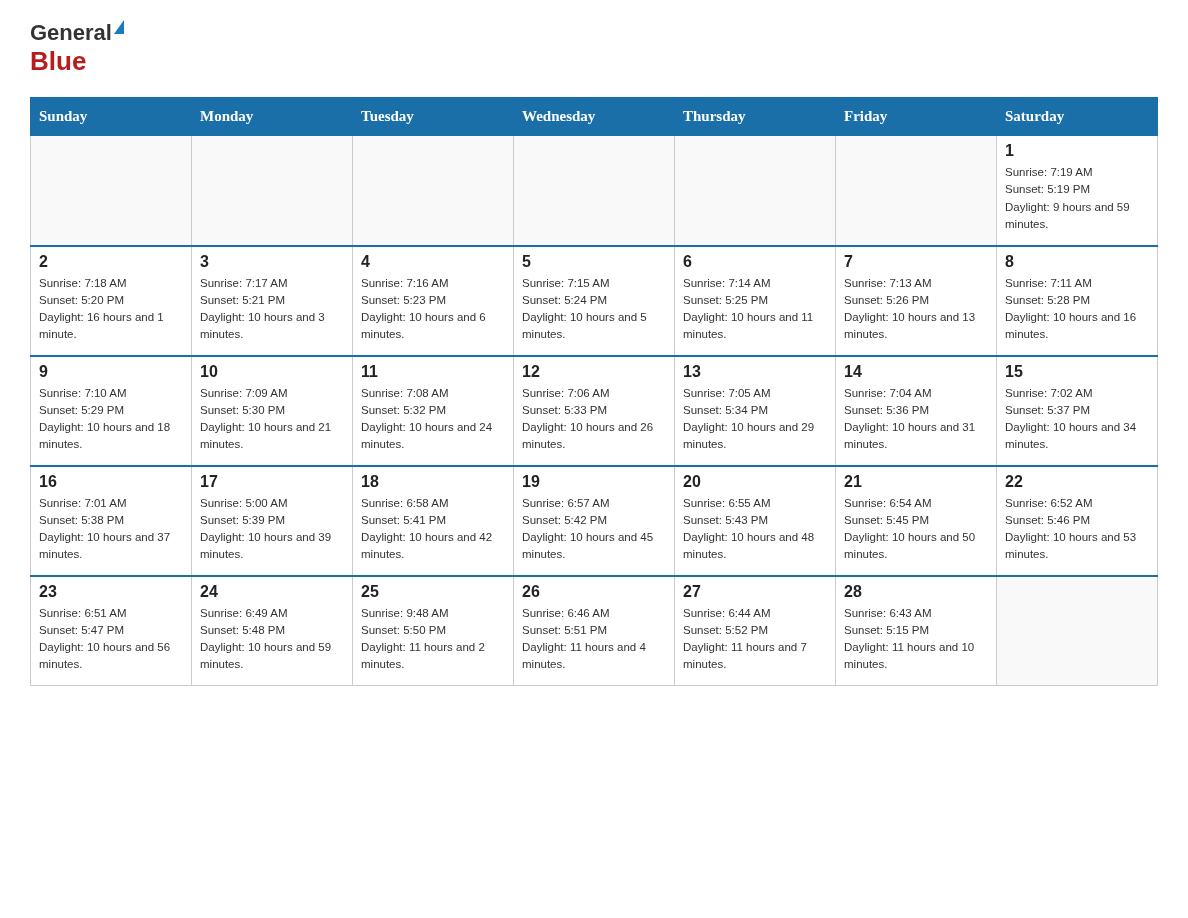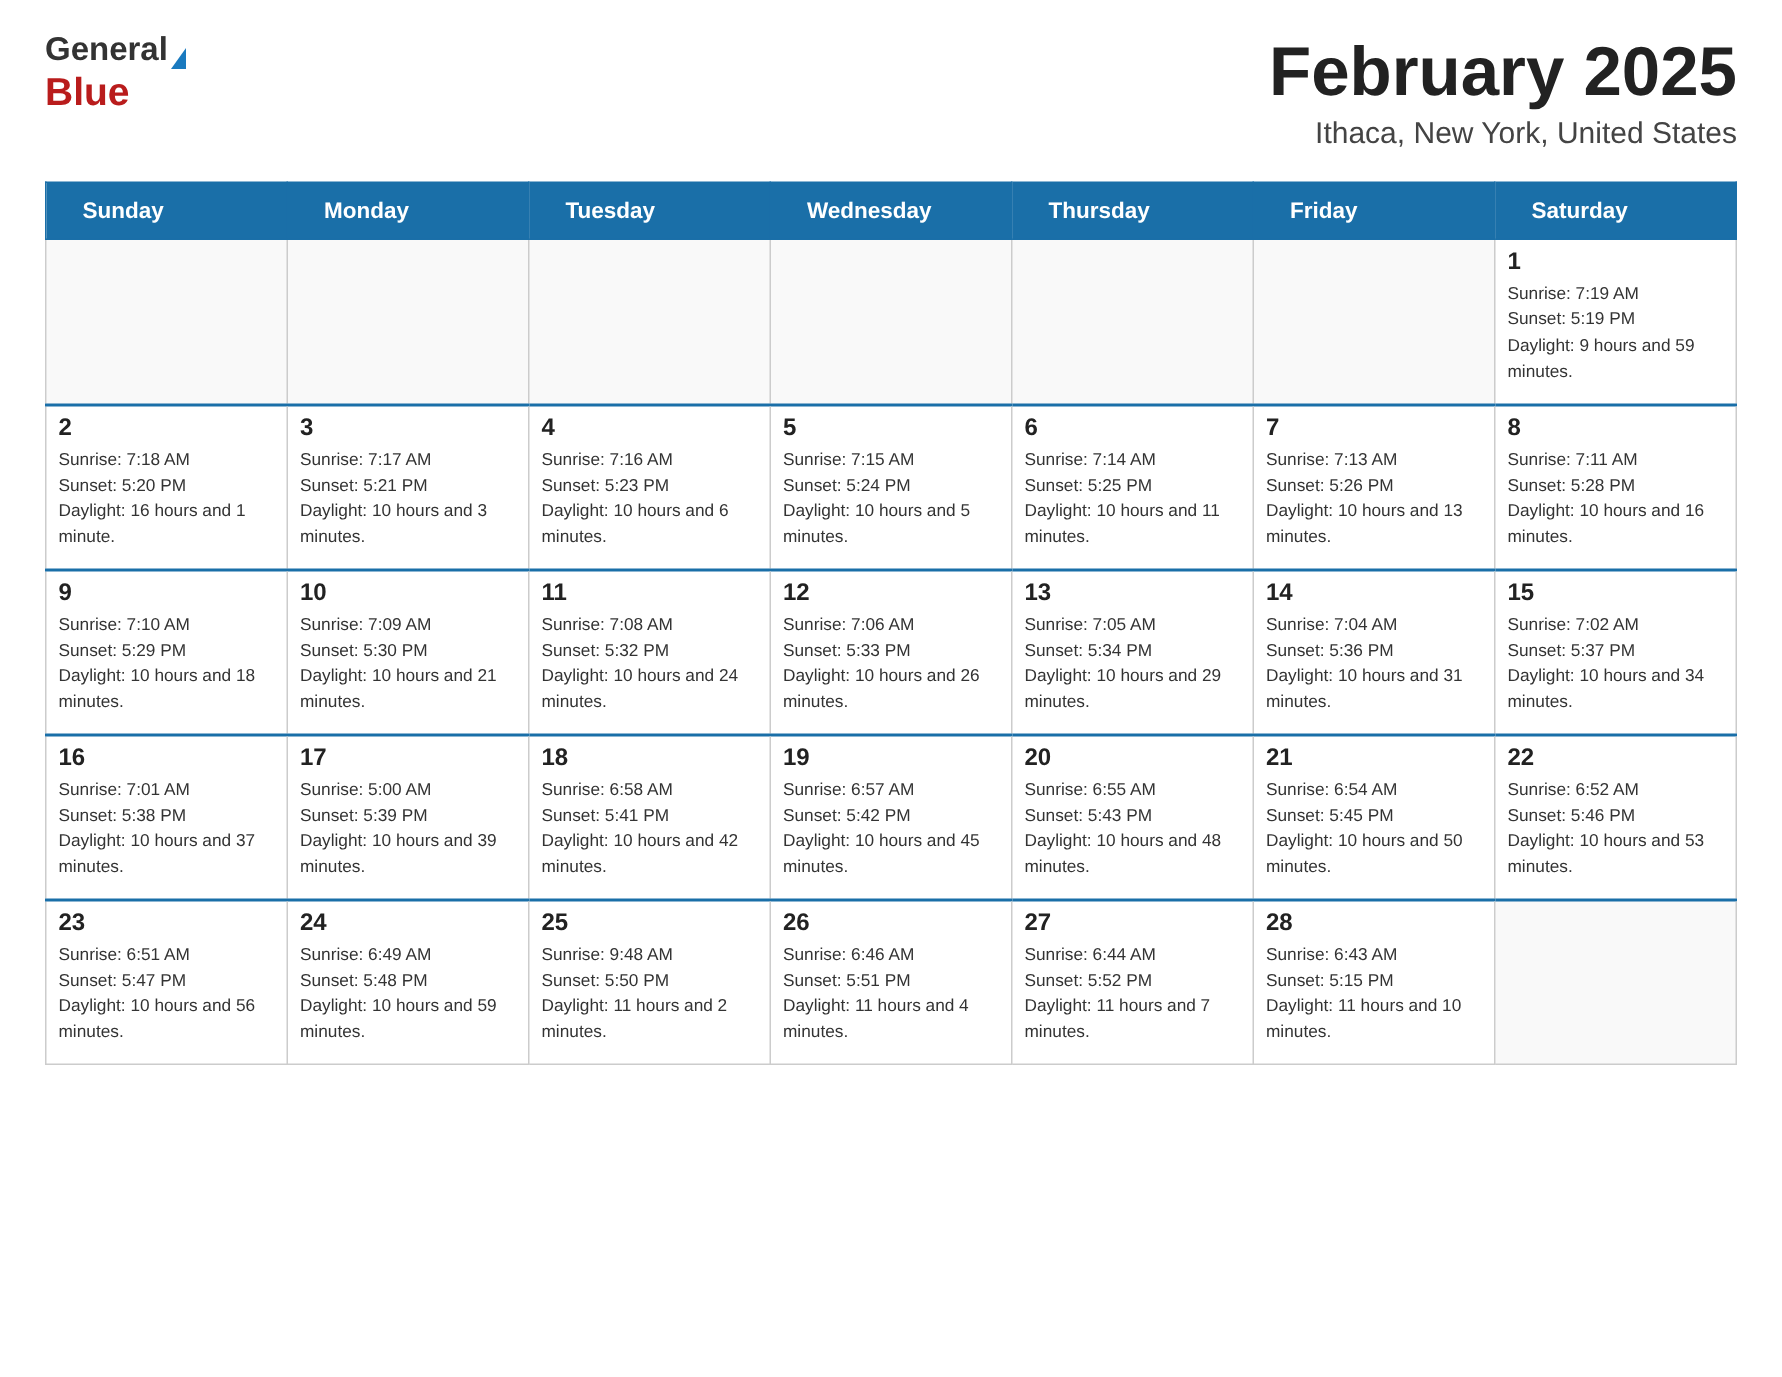--- a/index.html
+++ b/index.html
@@ -35,21 +35,21 @@
       display: inline-block;
       width: 0;
       height: 0;
       border-left: 10px solid transparent;
       border-bottom: 14px solid #1a7abf;
       margin-left: 2px;
       vertical-align: middle;
     }
     .logo-row {
       display: flex;
-      align-items: flex-end;
+      align-items: flex-start;
     }
     .title-block {
       text-align: right;
     }
     .title-block h1 {
       font-size: 46px;
       font-weight: bold;
       color: #222;
     }
     .title-block h2 {
@@ -59,23 +59,24 @@
       margin-top: 4px;
     }
     .calendar {
       width: 100%;
       border-collapse: collapse;
     }
     .calendar th {
       background: #1a6fa8;
       color: #fff;
       font-size: 15px;
-      padding: 10px 24px;
+      padding: 10px 8px;
       text-align: left;
       border: 1px solid #1a6fa8;
+      font-family: Liberation Serif, serif;
     }
     .calendar td {
       border: 1px solid #ccc;
       vertical-align: top;
       padding: 6px 8px;
       width: 14.28%;
       min-height: 110px;
       height: 110px;
     }
     .day-number {
@@ -100,24 +101,20 @@
 </head>
 <body>
 
 <div class="header">
   <div class="logo">
     <div class="logo-row">
       <span class="logo-text-general">General</span>
       <span class="logo-icon"></span>
     </div>
     <span class="logo-text-blue">Blue</span>
-  </div>
-  <div class="title-block">
-    <h1>February 2025</h1>
-    <h2>Ithaca, New York, United States</h2>
   </div>
 </div>
 
 <table class="calendar">
   <thead>
     <tr>
       <th>Sunday</th>
       <th>Monday</th>
       <th>Tuesday</th>
       <th>Wednesday</th>

